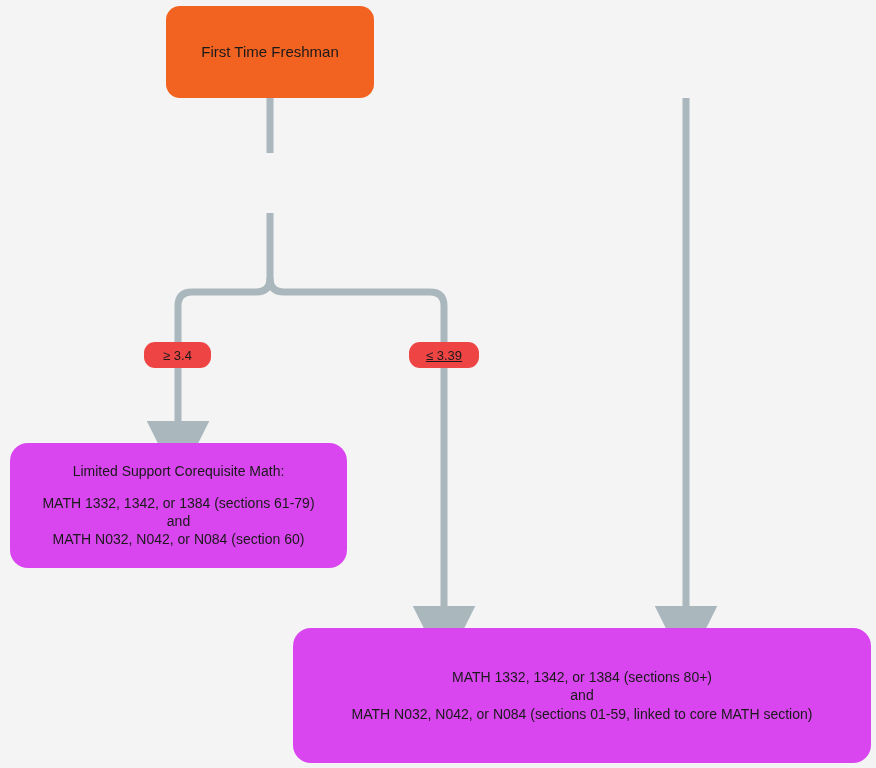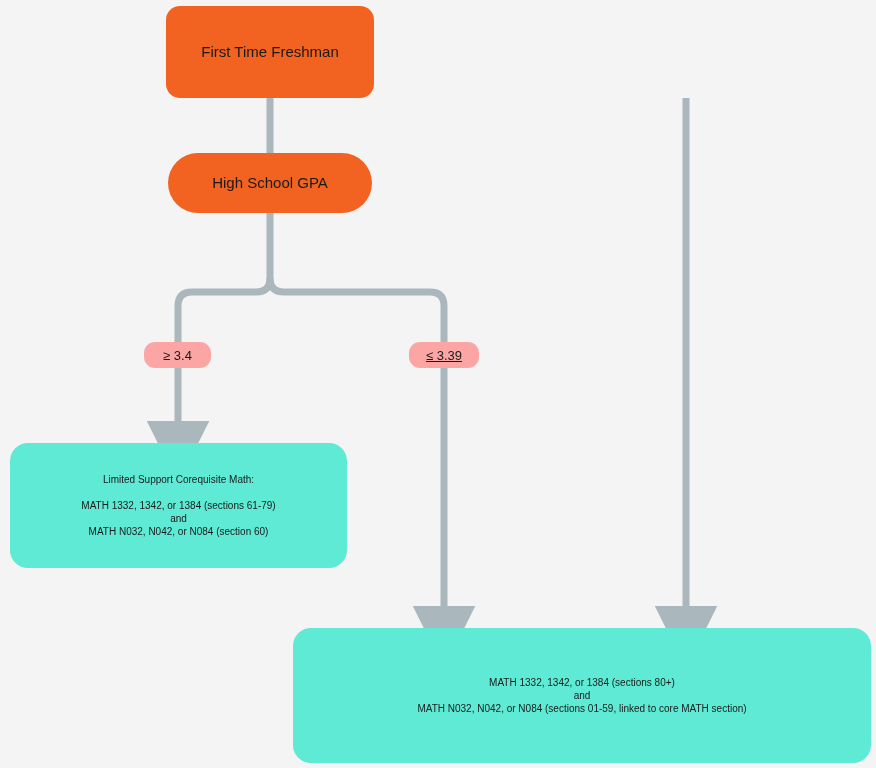--- a/index.html
+++ b/index.html
@@ -41,23 +41,23 @@
   }
   .node-orange {
     background: #f26322;
     border-radius: 14px;
     font-size: 15px;
   }
   .node-orange.pill {
     border-radius: 40px;
   }
   .node-blue {
-    background: #5eead4;
+    background: #d946ef;
     border-radius: 18px;
-    font-size: 10px;
+    font-size: 14px;
   }
   .node-label {
     padding: 0 14px;
     white-space: pre-line;
   }
   .blue-body {
     padding: 0 12px;
     display: flex;
     flex-direction: column;
     align-items: center;
@@ -66,21 +66,21 @@
   }
   .blue-title {
     margin-bottom: 13px;
     white-space: pre-line;
   }
   .blue-detail {
     white-space: pre-line;
   }
   .edge-label {
     position: absolute;
-    background: #fca5a5;
+    background: #ef4444;
     border-radius: 11px;
     color: #1a1a1a;
     font-size: 13px;
     display: flex;
     align-items: center;
     justify-content: center;
     box-sizing: border-box;
     padding: 0 9px;
     height: 26px;
   }
@@ -120,23 +120,20 @@
     <path d="M 444 368 L 444 614" fill="none" stroke="#aab7bd" stroke-width="7" marker-end="url(#arrow)"></path>
 
     <path d="M 686 98 L 686 614" fill="none" stroke="#aab7bd" stroke-width="7" marker-end="url(#arrow)"></path>
   </svg>
 
   <div class="node node-orange" id="node-first-time-freshman">
     <span class="node-label">First Time Freshman</span>
   </div>
 
 
-  <div class="node node-orange pill" id="node-high-school-gpa">
-    <span class="node-label">High School GPA</span>
-  </div>
 
   <div class="node node-blue" id="node-limited-support">
     <div class="blue-body">
       <div class="blue-title">Limited Support Corequisite Math:</div>
       <div class="blue-detail">MATH 1332, 1342, or 1384 (sections 61-79)
 and
 MATH N032, N042, or N084 (section 60)</div>
     </div>
   </div>
 

